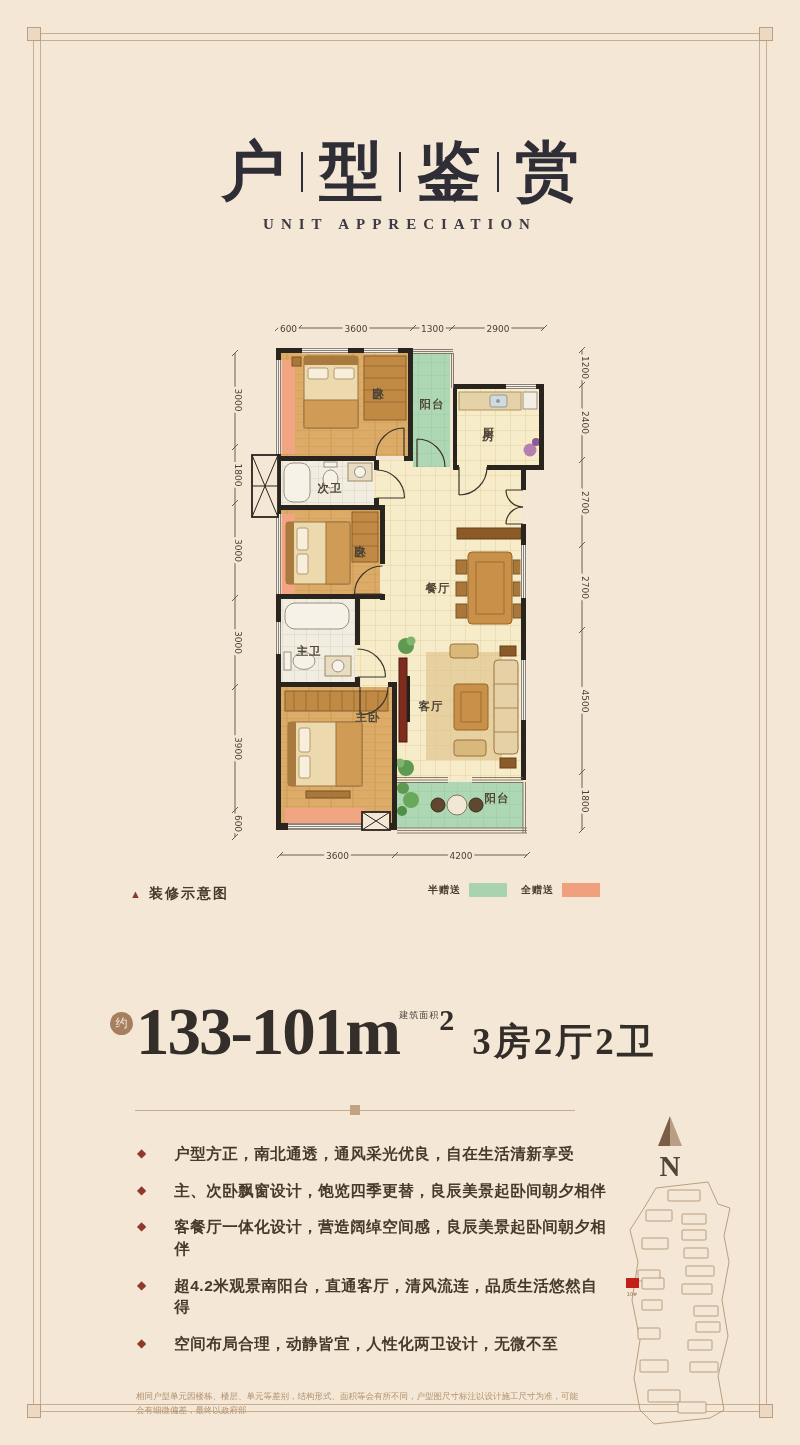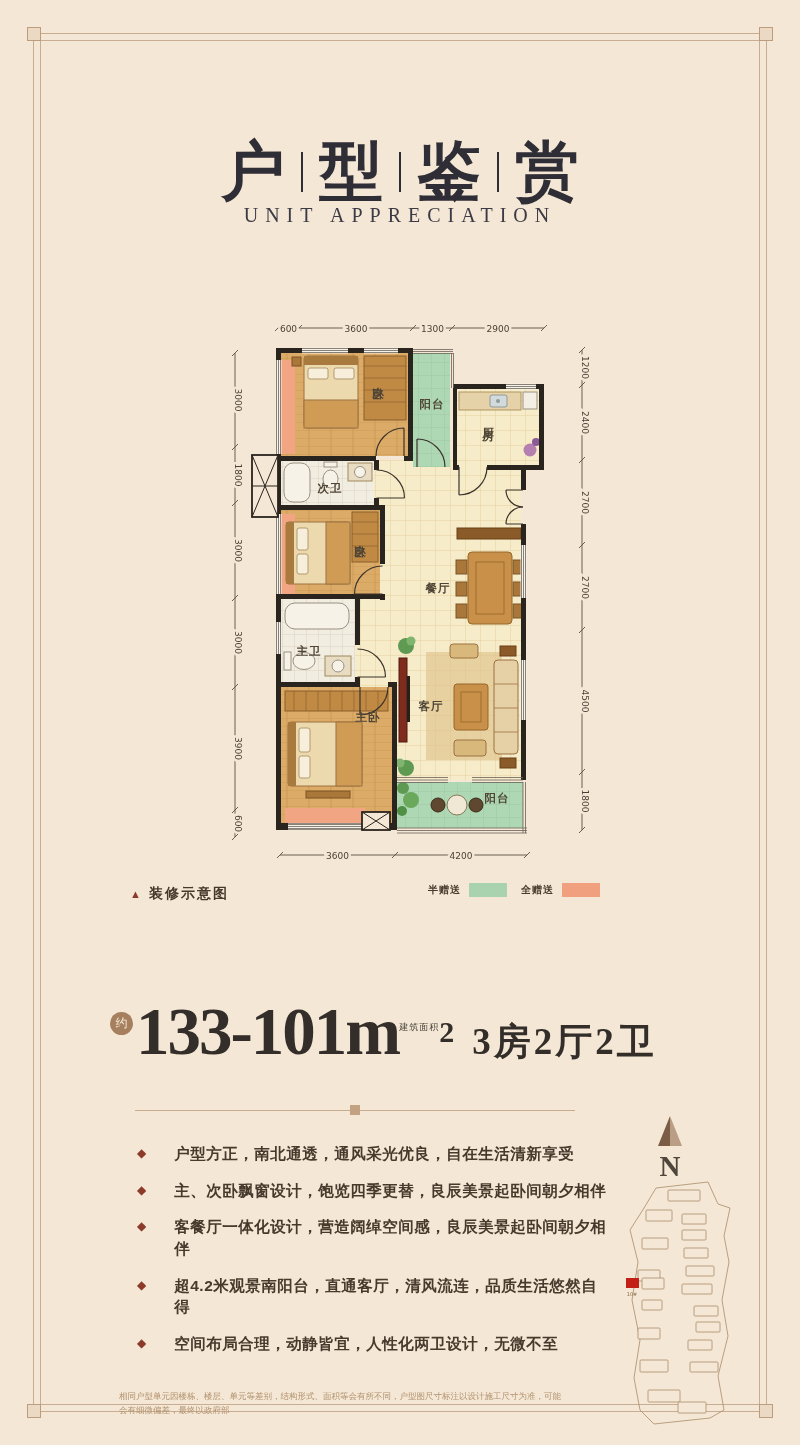--- a/index.html
+++ b/index.html
@@ -11,22 +11,22 @@
   .corner{position:absolute;width:12px;height:12px;border:1px solid #bd9d7f;background:#ecd9c3;}
   .corner.tl{top:27px;left:27px;} .corner.tr{top:27px;right:27px;}
   .corner.bl{bottom:27px;left:27px;} .corner.br{bottom:27px;right:27px;}
 
   
   .header{position:absolute;top:140px;left:0;width:800px;text-align:center;}
   .title-row{display:inline-flex;align-items:center;}
   .title-char{font-family:"Liberation Serif","DejaVu Serif",serif;font-weight:bold;
               font-size:64px;color:#2f2d35;line-height:1;}
   .title-sep{width:2px;height:40px;background:#2f2d35;margin:0 16px;}
-  .subtitle{margin-top:0;font-family:"Liberation Serif","DejaVu Serif",serif;
-            font-size:20px;letter-spacing:7px;color:#3b3a45;font-weight:normal;}
+  .subtitle{margin-top:12px;font-family:"Liberation Serif","DejaVu Serif",serif;
+            font-size:15px;letter-spacing:7px;color:#3b3a45;font-weight:bold;}
 
   
   .plan-svg{position:absolute;left:210px;top:310px;}
   .dim{font-family:"DejaVu Sans",sans-serif;font-size:9px;fill:#4a4136;
        paint-order:stroke;stroke:#f4e7d5;stroke-width:5px;}
   .room-label{font-family:"DejaVu Sans",sans-serif;font-size:11.5px;font-weight:bold;fill:#4f4536;letter-spacing:1px;}
   .v{writing-mode:vertical-rl;text-orientation:upright;}
 
   
   .caption{position:absolute;left:130px;top:885px;font-size:14px;font-weight:bold;color:#47392c;letter-spacing:2px;}
@@ -35,21 +35,21 @@
   .legend-item{display:flex;align-items:center;gap:8px;}
   .legend-label{font-size:10px;font-weight:bold;color:#47392c;letter-spacing:1px;}
   .swatch{width:38px;height:14px;display:inline-block;}
 
   
   .headline{position:absolute;left:110px;top:998px;display:flex;align-items:baseline;}
   .seal{width:23px;height:23px;border-radius:50%;background:#a57f5e;color:#f6ead8;font-size:12px;
         display:flex;align-items:center;justify-content:center;align-self:flex-start;margin:14px 3px 0 0;}
   .range,.unit{font-family:"Liberation Serif","DejaVu Serif",serif;font-size:67px;font-weight:bold;
         color:#332e29;line-height:1;letter-spacing:-2px;}
-  .sup{display:inline-flex;align-self:flex-start;margin-top:20px;}
+  .sup{display:inline-flex;align-self:flex-start;margin-top:8px;}
   .sup-label{font-size:9px;color:#45403a;letter-spacing:1px;margin-top:3px;}
   .sup-two{font-size:30px;font-family:"Liberation Serif","DejaVu Serif",serif;font-weight:bold;
         color:#332e29;line-height:0.9;}
   .layout-text{font-size:37px;font-weight:bold;font-family:"Liberation Serif","DejaVu Serif",serif;
         color:#332e29;margin-left:18px;letter-spacing:3px;}
 
   
   .divider{position:absolute;left:135px;top:1110px;width:440px;height:1px;background:#c9ab8e;}
   .divider-sq{position:absolute;left:350px;top:1105px;width:10px;height:10px;background:#c3a183;}
 
@@ -59,21 +59,21 @@
   .feature .diamond{color:#8c3b2b;font-size:12px;margin:3px 9px 0 0;}
   .feature .txt{font-size:15.5px;font-weight:bold;color:#453a2c;letter-spacing:0.5px;line-height:1.4;margin-left:19px;}
 
   
   .compass{position:absolute;left:648px;top:1112px;}
   .north{font-family:"Liberation Serif","DejaVu Serif",serif;font-size:29px;font-weight:bold;fill:#4f463c;}
   .sitemap{position:absolute;left:612px;top:1178px;}
   .map-label{font-family:"DejaVu Sans",sans-serif;font-size:5px;fill:#8a6a48;}
 
   
-  .footer{position:absolute;left:119px;top:1390px;width:450px;font-size:8.5px;color:#b2926f;line-height:1.6;}
+  .footer{position:absolute;left:136px;top:1390px;width:450px;font-size:8.5px;color:#b2926f;line-height:1.6;}
 </style>
 </head>
 <body>
 
 <div class="page">
   <div class="frame-outer"></div>
   <div class="frame-inner"></div>
   <div class="corner tl"></div>
   <div class="corner tr"></div>
   <div class="corner bl"></div>

